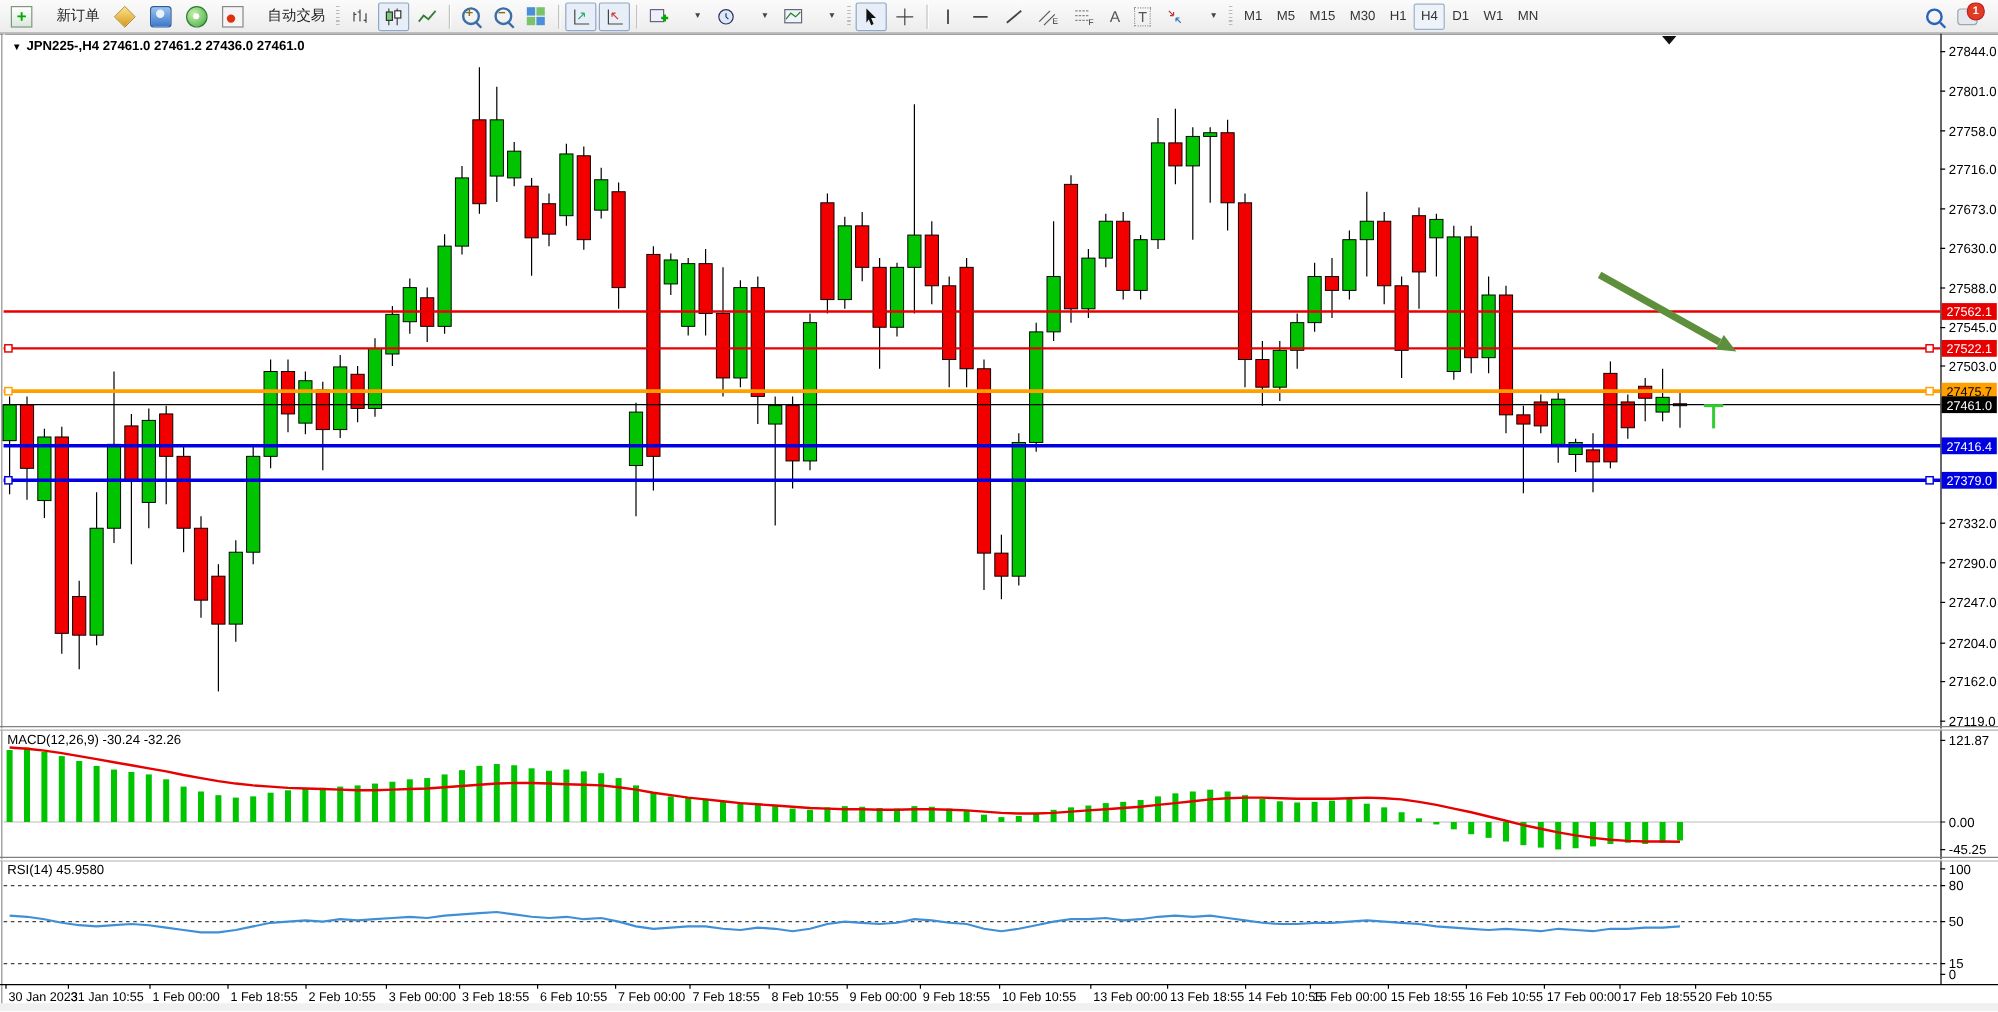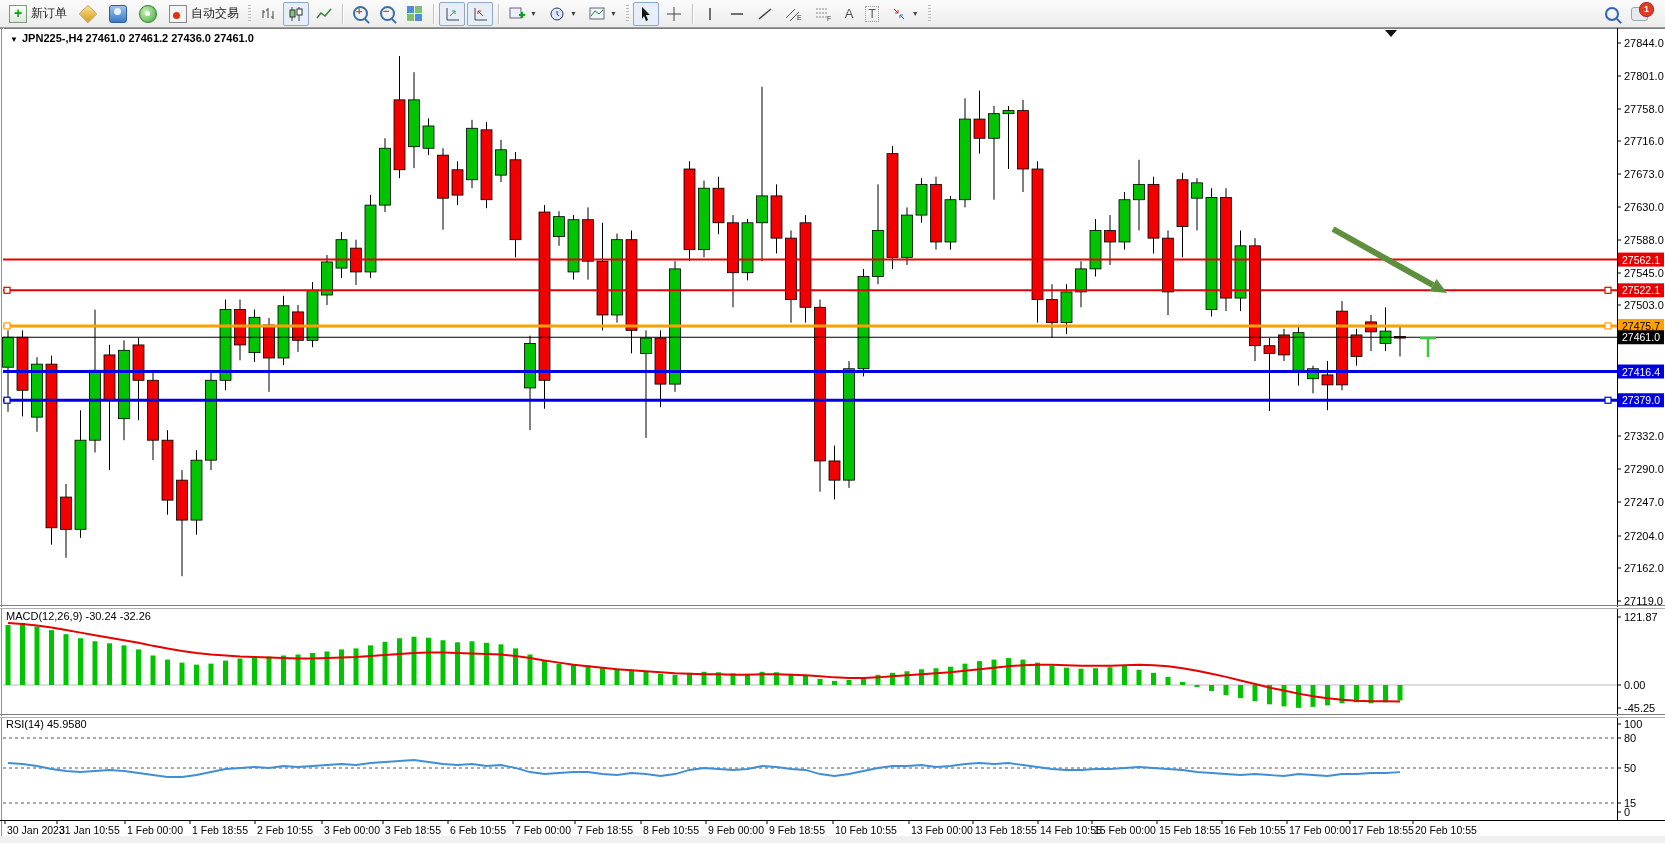--- a/index.html
+++ b/index.html
@@ -1,20 +1,20 @@
 <!DOCTYPE html>
 <html><head>
 <meta charset="utf-8">
 <style>
   html,body{margin:0;padding:0;background:#fff;font-family:"Liberation Sans",sans-serif;}
   #app{position:relative;width:1665px;height:843px;overflow:hidden;background:#fff;}
   
   #toolbar{position:absolute;left:0;top:0;width:1665px;height:28px;background:linear-gradient(#fbfbfb,#ececec);
            border-bottom:1px solid #9a9a9a;display:flex;align-items:center;gap:2px;box-sizing:border-box;padding:0 4px;}
-  .tbtn{display:flex;align-items:center;gap:4px;height:22px;padding:0 4px;border:1px solid transparent;border-radius:2px;
+  .tbtn{display:flex;align-items:center;gap:20px;height:22px;padding:0 4px;border:1px solid transparent;border-radius:2px;
         font-size:12px;color:#222;cursor:default;white-space:nowrap;}
   .tbtn.active{border:1px solid #8fa8c8;background:#e7eef7;}
   .tsep{width:1px;height:20px;background:#c3c3c3;margin:0 3px;box-shadow:1px 0 0 #fff;}
   .grip{width:3px;height:18px;margin:0 2px;background:repeating-linear-gradient(#bbb 0 1px,transparent 1px 3px);}
   .tf{font-size:11px;color:#333;padding:0 5px;height:20px;display:flex;align-items:center;border:1px solid transparent;}
   .tf.active{border:1px solid #9ab0cc;background:#eef3fa;border-radius:2px;}
   .ddn{font-size:7px;color:#444;margin-left:1px;}
   .icon16{width:16px;height:16px;display:inline-block;position:relative;}
   .spacer{flex:1;}
   
@@ -181,20 +181,31 @@
         <span style="font-size:12px;color:#555;border:1px dotted #999;padding:0 2px;">T</span>
       </div>
     <div class="tbtn">
       <svg width="16" height="16">
           <path d="M3 3l4 4M7 7l-3 0M7 7l0-3" stroke="#b33" fill="none"></path>
           <path d="M13 13l-4-4M9 9l3 0M9 9l0 3" stroke="#37b" fill="none"></path>
         </svg>
         <span class="ddn">▼</span>
     </div>
     <div class="grip"></div>
+    <div id="tfbar" style="display:flex;align-items:center;">
+        <div class="tf">M1</div>
+        <div class="tf">M5</div>
+        <div class="tf">M15</div>
+        <div class="tf">M30</div>
+        <div class="tf">H1</div>
+        <div class="tf active">H4</div>
+        <div class="tf">D1</div>
+        <div class="tf">W1</div>
+        <div class="tf">MN</div>
+      </div>
     <div class="spacer"></div>
     <div class="tbtn">
         <span class="icon16 i-search"></span>
       </div>
     <div class="tbtn" style="margin-right:8px;">
       <span class="icon16 i-chat">
         <span class="badge">1</span>
       </span>
     </div>
   </div>

